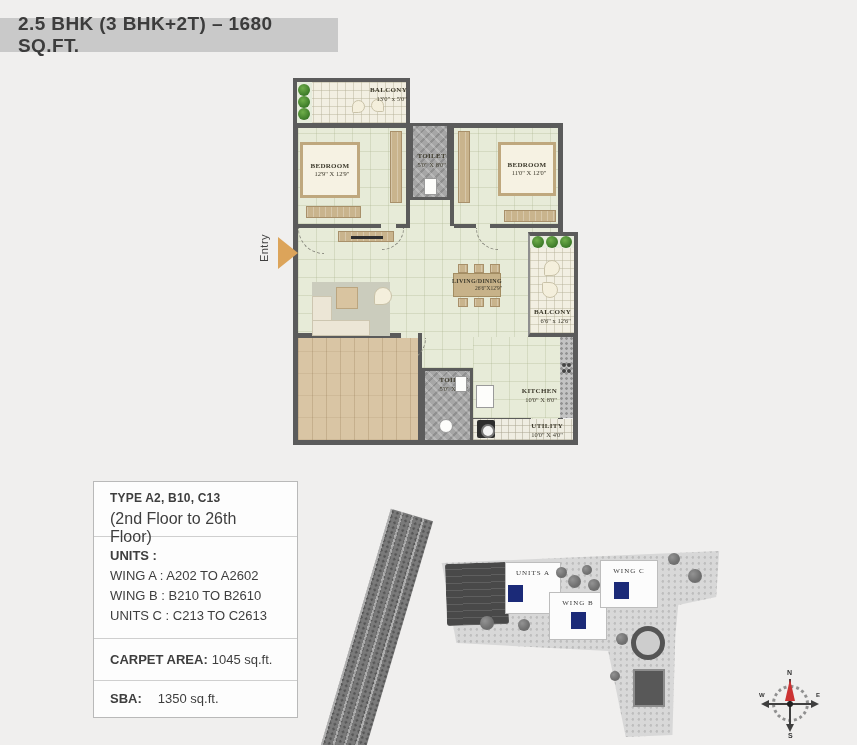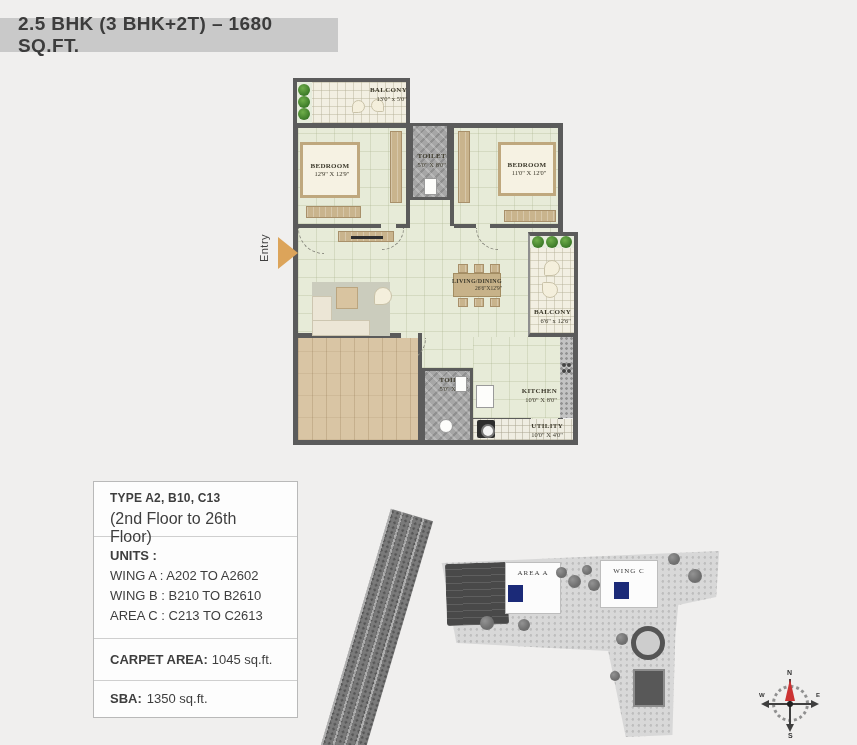--- a/index.html
+++ b/index.html
@@ -257,40 +257,44 @@
 
 <div class="abs" id="info-box">
   <div class="info-sec" style="height:55px;">
     <div class="info-title">TYPE A2, B10, C13</div>
     <div class="info-sub">(2nd Floor to 26th Floor)</div>
   </div>
   <div class="info-sec" style="height:102px;">
     <div class="info-line ib">UNITS :</div>
     <div class="info-line">WING A : A202 TO A2602</div>
     <div class="info-line">WING B : B210 TO B2610</div>
-    <div class="info-line">AREA C : C213 TO C2613</div>
+    <div class="info-line">UNITS C : C213 TO C2613</div>
   </div>
   <div class="info-sec" style="height:42px;display:flex;align-items:center;gap:4px;">
     <span class="info-line ib">CARPET AREA:</span>
     <span class="info-line">1045 sq.ft.</span>
   </div>
-  <div class="info-sec" style="height:36px;display:flex;align-items:center;gap:5px;">
+  <div class="info-sec" style="height:36px;display:flex;align-items:center;gap:16px;">
     <span class="info-line ib">SBA:</span>
     <span class="info-line">1350 sq.ft.</span>
   </div>
 </div>
 
 <div class="abs" id="site-plan">
   <div class="abs" id="road"></div>
   <div class="abs" id="site-area"></div>
   <div class="abs" id="parking"></div>
 
   <div class="bldg" style="left:118px;top:42px;width:54px;height:50px;">
-    <span>AREA A</span>
+    <span>UNITS A</span>
     <div class="unit-hl" style="left:2px;top:22px;"></div>
+  </div>
+  <div class="bldg" style="left:162px;top:72px;width:56px;height:46px;">
+    <span>WING B</span>
+    <div class="unit-hl" style="left:21px;top:19px;"></div>
   </div>
   <div class="bldg" style="left:213px;top:40px;width:56px;height:46px;">
     <span>WING C</span>
     <div class="unit-hl" style="left:13px;top:21px;"></div>
   </div>
 
   <div class="tree" style="left:168px;top:46px;width:11px;height:11px;"></div>
   <div class="tree" style="left:180px;top:54px;width:13px;height:13px;"></div>
   <div class="tree" style="left:194px;top:44px;width:10px;height:10px;"></div>
   <div class="tree" style="left:200px;top:58px;width:12px;height:12px;"></div>

